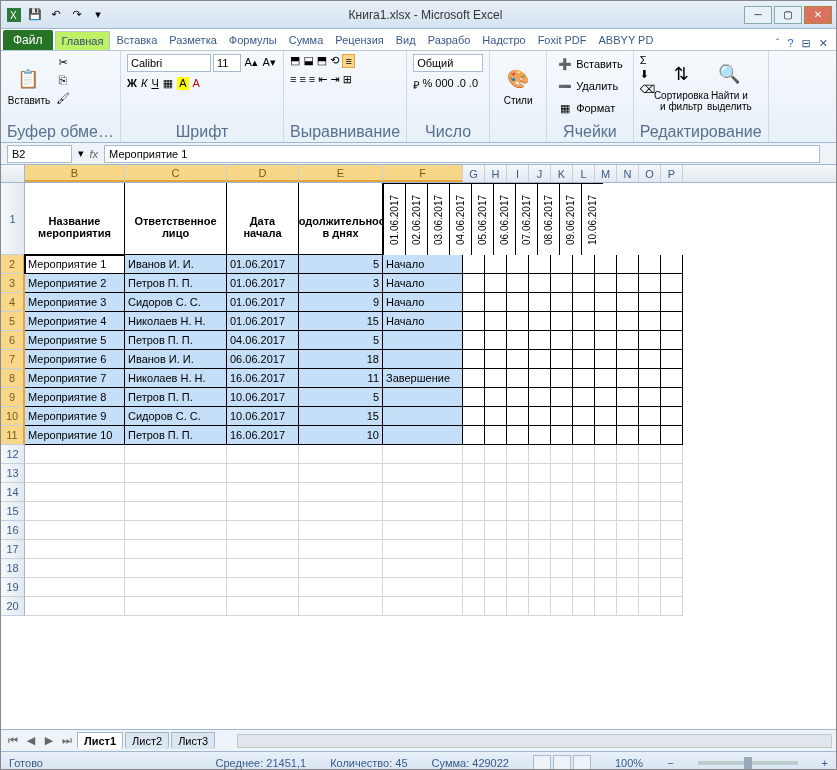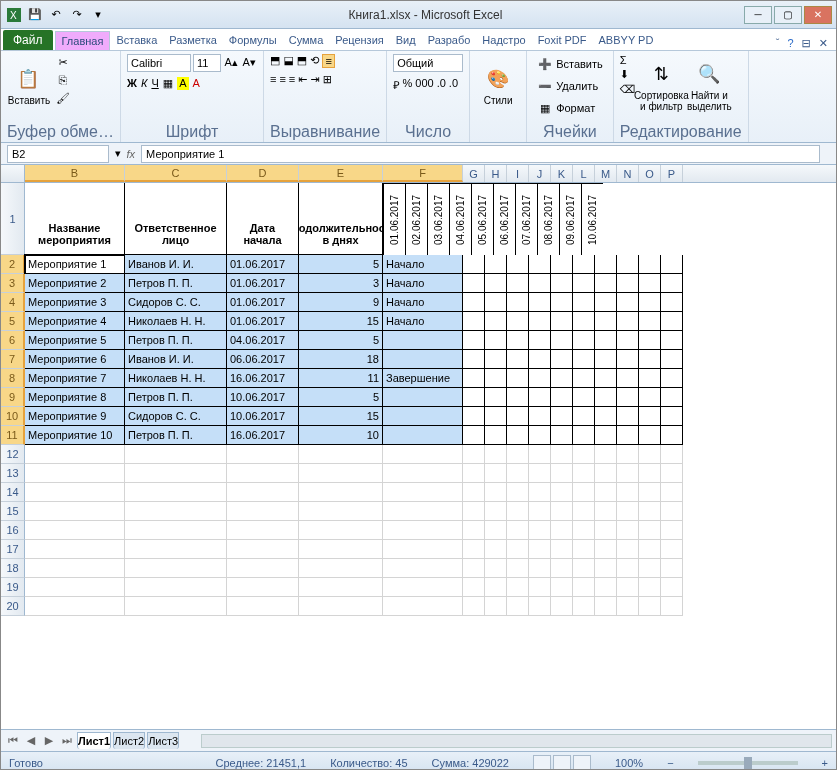--- a/index.html
+++ b/index.html
@@ -11,71 +11,71 @@
 .qat-btn { width: 18px; height: 18px; display: flex; align-items: center; justify-content: center; font-size: 11px; }
 .win-title { flex: 1; text-align: center; font-size: 12px; color: #333; }
 .win-controls { display: flex; gap: 2px; }
 .win-btn { width: 28px; height: 18px; border: 1px solid #8aa; background: #e8f0f8; display: flex; align-items: center; justify-content: center; font-size: 10px; }
 .win-btn.close { background: #d97360; color: #fff; border-color: #a84; }
 
 
 .ribbon-tabs { height: 22px; background: #fff; display: flex; align-items: flex-end; padding-left: 2px; border-bottom: 1px solid #b6c8da; }
 .file-tab { background: #267326; color: #fff; padding: 3px 10px; font-size: 12px; border-radius: 2px 2px 0 0; margin-right: 2px; }
 .rtab { padding: 3px 6px; font-size: 11px; color: #3a5a8a; cursor: default; }
-.rtab.active { background: #f0abfc; border: 1px solid #b6c8da; border-bottom: none; color: #2a4a7a; }
+.rtab.active { background: #bef264; border: 1px solid #b6c8da; border-bottom: none; color: #2a4a7a; }
 .ribbon-right { margin-left: auto; display: flex; gap: 8px; padding-right: 8px; color: #3a5a8a; }
 
 
 .ribbon { height: 92px; background: linear-gradient(#f5f9fd, #e8f0f8); border-bottom: 1px solid #9fb8d0; display: flex; }
 .rgroup { border-right: 1px solid #cdd9e6; padding: 3px 6px 1px 6px; display: flex; flex-direction: column; }
 .rgroup-body { flex: 1; display: flex; gap: 4px; align-items: flex-start; }
 .rgroup-label { text-align: center; font-size: 16px; color: #5a7090; padding-top: 2px; }
 .rcol { display: flex; flex-direction: column; gap: 2px; }
 .rbtn { height: 20px; padding: 0 4px; display: flex; align-items: center; gap: 3px; font-size: 11px; }
 .rbtn.big { flex-direction: column; height: 64px; width: 44px; justify-content: center; font-size: 10px; text-align: center; }
 .ricon { width: 16px; height: 16px; display: inline-flex; align-items: center; justify-content: center; }
 .ricon.big { width: 26px; height: 26px; font-size: 18px; }
 .combo { height: 18px; border: 1px solid #abc; background: #fff; font-size: 11px; padding: 0 3px; display: flex; align-items: center; }
 .bold { font-weight: bold; }
 .italic { font-style: italic; }
 
 
 .fbar { height: 22px; border-bottom: 1px solid #9fb8d0; display: flex; align-items: center; background: #eef3f9; }
-.namebox { width: 102px; height: 18px; border: 1px solid #abc; background: #fff; margin: 0 6px; padding: 0 4px; display: flex; align-items: center; }
+.namebox { width: 65px; height: 18px; border: 1px solid #abc; background: #fff; margin: 0 6px; padding: 0 4px; display: flex; align-items: center; }
 .fx { font-style: italic; color: #666; margin: 0 6px; }
 .finput { flex: 1; height: 18px; border: 1px solid #abc; background: #fff; padding: 0 4px; display: flex; align-items: center; margin-right: 16px; }
 
 
 .grid-area { position: relative; height: 564px; overflow: hidden; background: #fff; }
 .colhdr-row { display: flex; height: 18px; background: linear-gradient(#f5f8fb,#e2e9f0); border-bottom: 1px solid #9fb8d0; }
 .corner { width: 24px; border-right: 1px solid #9fb8d0; background: linear-gradient(#f5f8fb,#e2e9f0); }
 .colhdr { border-right: 1px solid #c6d0da; display: flex; align-items: center; justify-content: center; font-size: 11px; color: #3a5a8a; }
 .colhdr.sel { background: #f8d788; color: #7a5a1a; border-bottom: 2px solid #e6a23c; }
 .rowhdr { width: 24px; border-right: 1px solid #9fb8d0; border-bottom: 1px solid #c6d0da; background: linear-gradient(90deg,#f5f8fb,#e2e9f0); display: flex; align-items: center; justify-content: center; font-size: 11px; color: #3a5a8a; }
 .rowhdr.sel { background: #f8d788; color: #7a5a1a; border-right: 2px solid #e6a23c; }
 .gridbody { display: flex; flex-direction: column; }
 .grow { display: flex; height: 19px; }
 .grow.h1 { height: 72px; }
 .cell { border-right: 1px solid #d4d4d4; border-bottom: 1px solid #d4d4d4; padding: 0 3px; display: flex; align-items: center; font-size: 11px; overflow: hidden; white-space: nowrap; }
-.cell.hdr { font-weight: bold; align-items: flex-end; padding-bottom: 8px; white-space: normal; text-align: center; justify-content: center; border-right: 1px solid #000; border-bottom: 1px solid #000; }
+.cell.hdr { font-weight: bold; align-items: flex-end; padding-bottom: 15px; white-space: normal; text-align: center; justify-content: center; border-right: 1px solid #000; border-bottom: 1px solid #000; }
 .cell.vtxt { writing-mode: vertical-rl; transform: rotate(180deg); font-size: 10px; align-items: center; justify-content: center; border-right: 1px solid #000; border-bottom: 1px solid #000; }
 .cell.dat { border-right: 1px solid #000; border-bottom: 1px solid #000; }
 .cell.sel { background: #c5dff8; }
 .cell.active { background: #fff; outline: 2px solid #000; outline-offset: -1px; }
 .cell.num { justify-content: flex-end; }
 .cell.gcell { border-right: 1px solid #000; border-bottom: 1px solid #000; }
 
 
 .wB { width: 100px; } .wC { width: 102px; } .wD { width: 72px; } .wE { width: 84px; } .wF { width: 80px; }
 .wS { width: 22px; }
 
 
 .sheetbar { height: 22px; background: #eef3f9; border-top: 1px solid #9fb8d0; display: flex; align-items: center; padding: 0 4px; gap: 2px; }
 .navbtn { width: 16px; text-align: center; color: #666; }
-.sheet-tab { padding: 2px 0; border: 1px solid #9fb8d0; border-bottom: none; background: #dce6f0; font-size: 11px; border-radius: 0 0 3px 3px; }
+.sheet-tab { padding: 2px 6px; border: 1px solid #9fb8d0; border-bottom: none; background: #dce6f0; font-size: 11px; border-radius: 0 0 3px 3px; }
 .sheet-tab.active { background: #fff; font-weight: bold; }
 .hscroll { flex: 1; height: 14px; background: #e0e6ec; margin-left: 20px; border: 1px solid #bcc; }
 
 
 .status { height: 22px; background: linear-gradient(#e8f0f8,#d5e3f1); border-top: 1px solid #9fb8d0; display: flex; align-items: center; padding: 0 8px; font-size: 11px; color: #3a5a8a; gap: 24px; }
 .status .spacer { flex: 1; }
 .viewbtns { display: flex; gap: 2px; }
 .vb { width: 18px; height: 16px; border: 1px solid #abc; background: #eef3f9; }
 .zoom-slider { width: 100px; height: 4px; background: #bcc; position: relative; }
 .zoom-slider::after { content: ""; position: absolute; width: 8px; height: 12px; background: #9ab; top: -4px; left: 46px; }
@@ -142,21 +142,21 @@
         <span class="ricon">🖌</span>
       </div>
     </div>
     <div class="rgroup-label">Буфер обме…</div>
   </div>
 
   <div class="rgroup">
     <div class="rgroup-body">
       <div class="rcol">
         <div style="display:flex;gap:2px">
-          <div class="combo" style="width:64px">Calibri</div>
+          <div class="combo" style="width:84px">Calibri</div>
           <div class="combo" style="width:28px">11</div>
           <span class="ricon">A▴</span>
           <span class="ricon">A▾</span>
         </div>
         <div style="display:flex;gap:4px;margin-top:3px">
           <span class="bold">Ж</span>
           <span class="italic">К</span>
           <span style="text-decoration:underline">Ч</span>
           <span>▦</span>
           <span style="background:#ff0;padding:0 2px">A</span>

